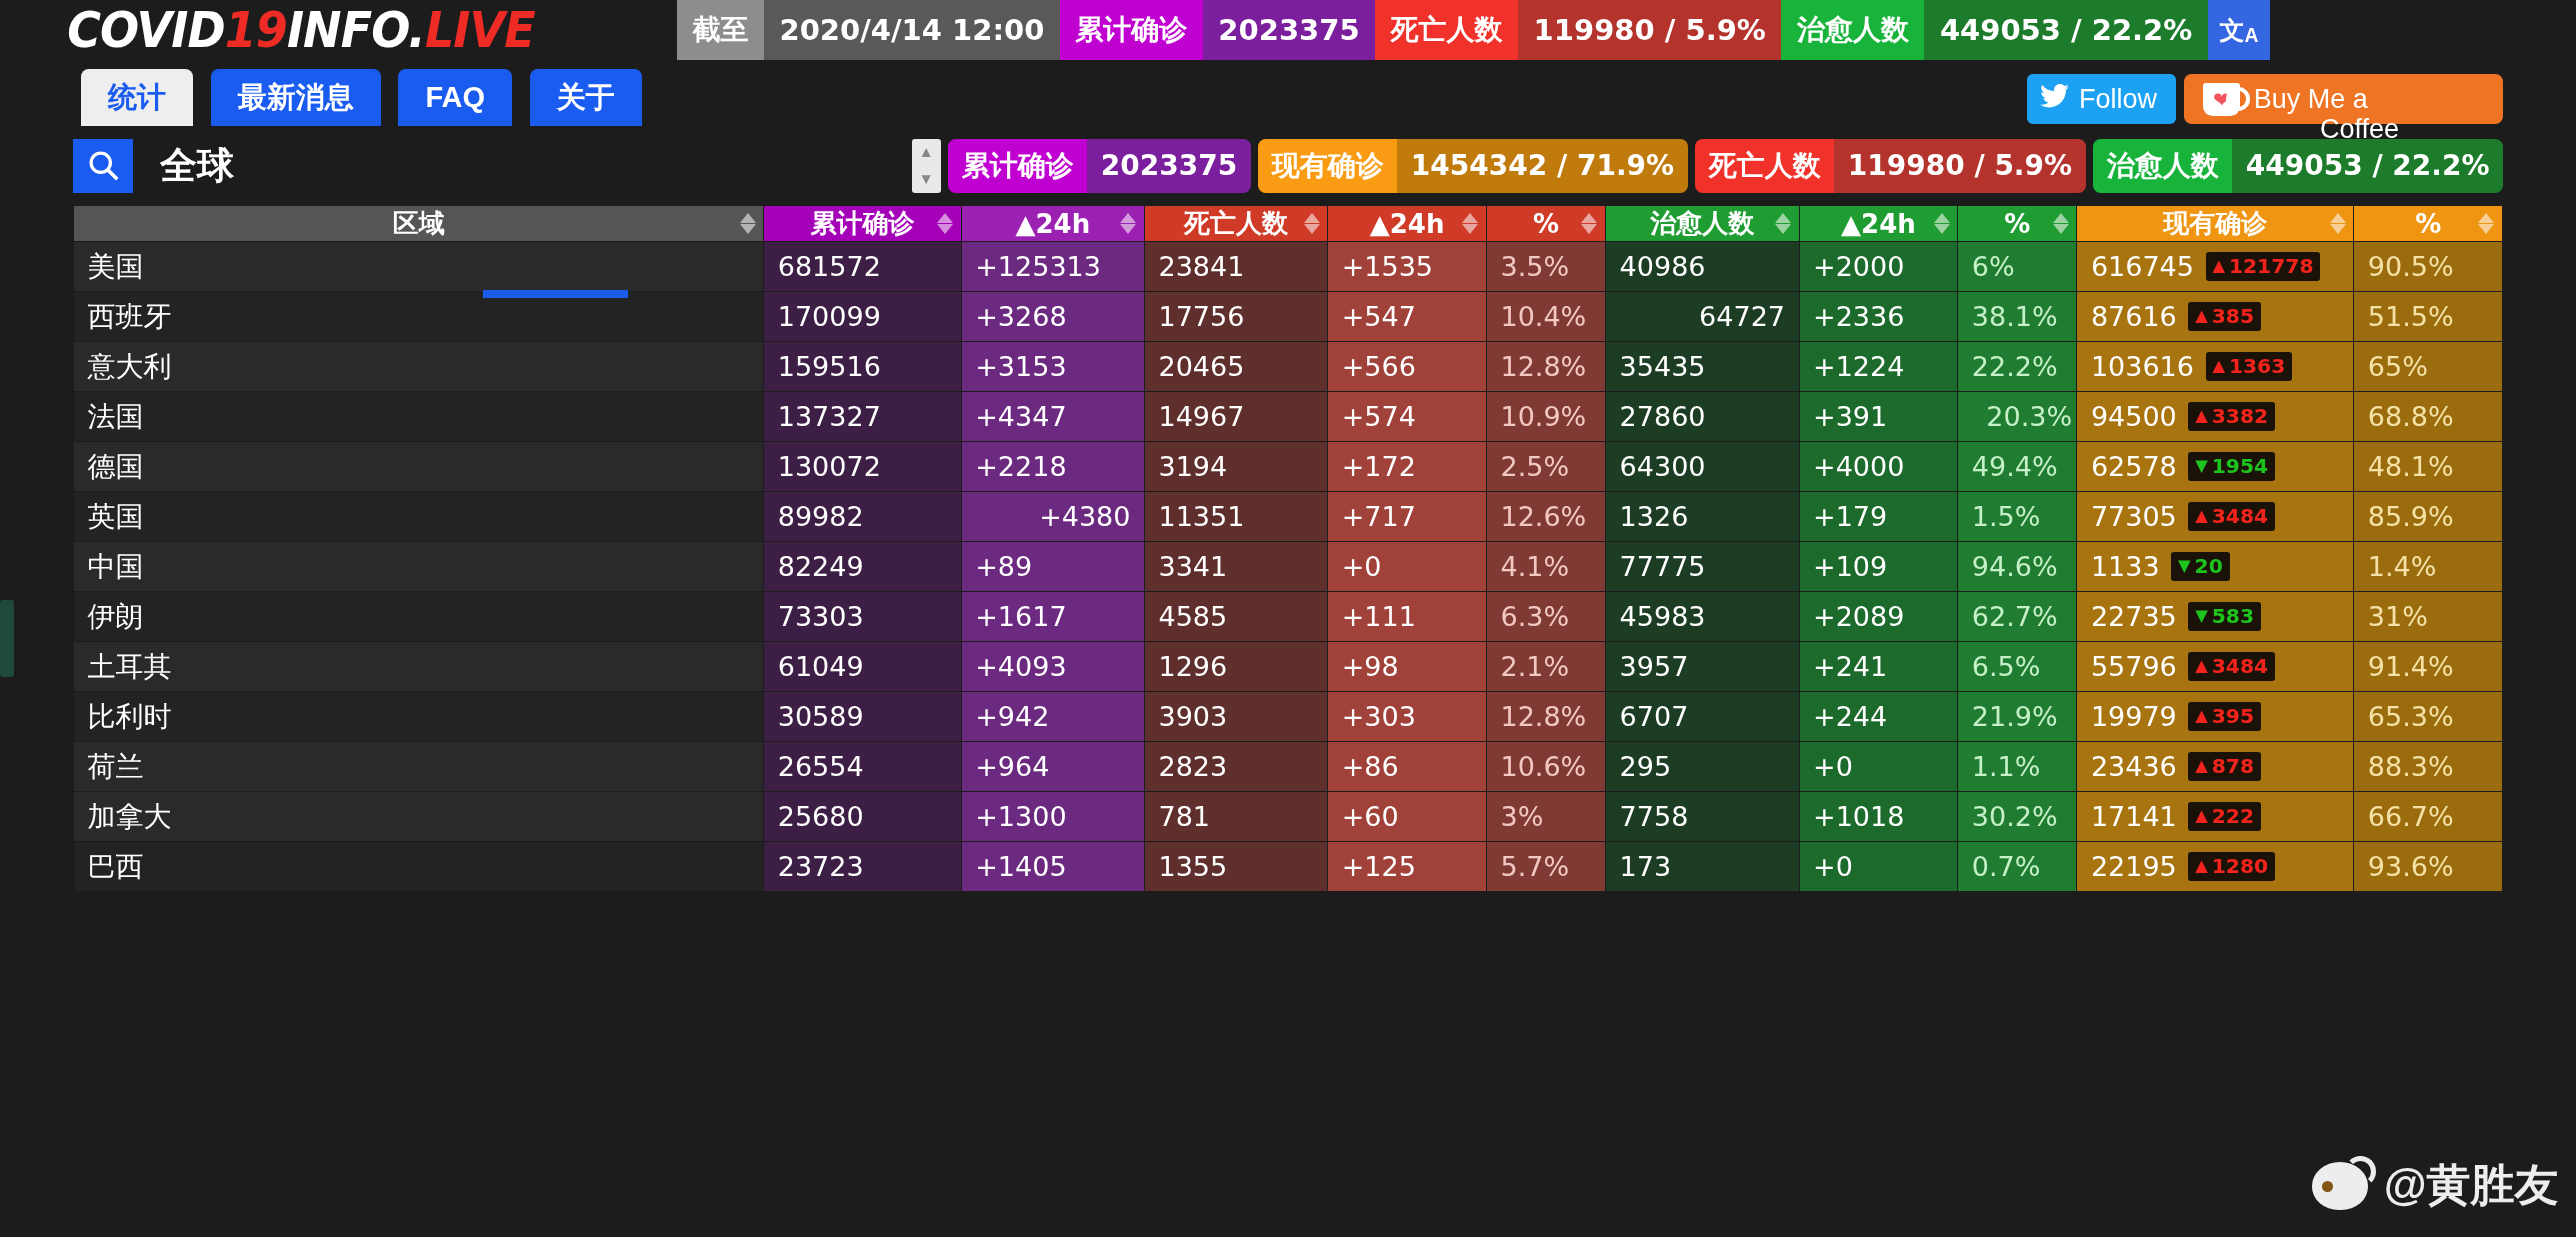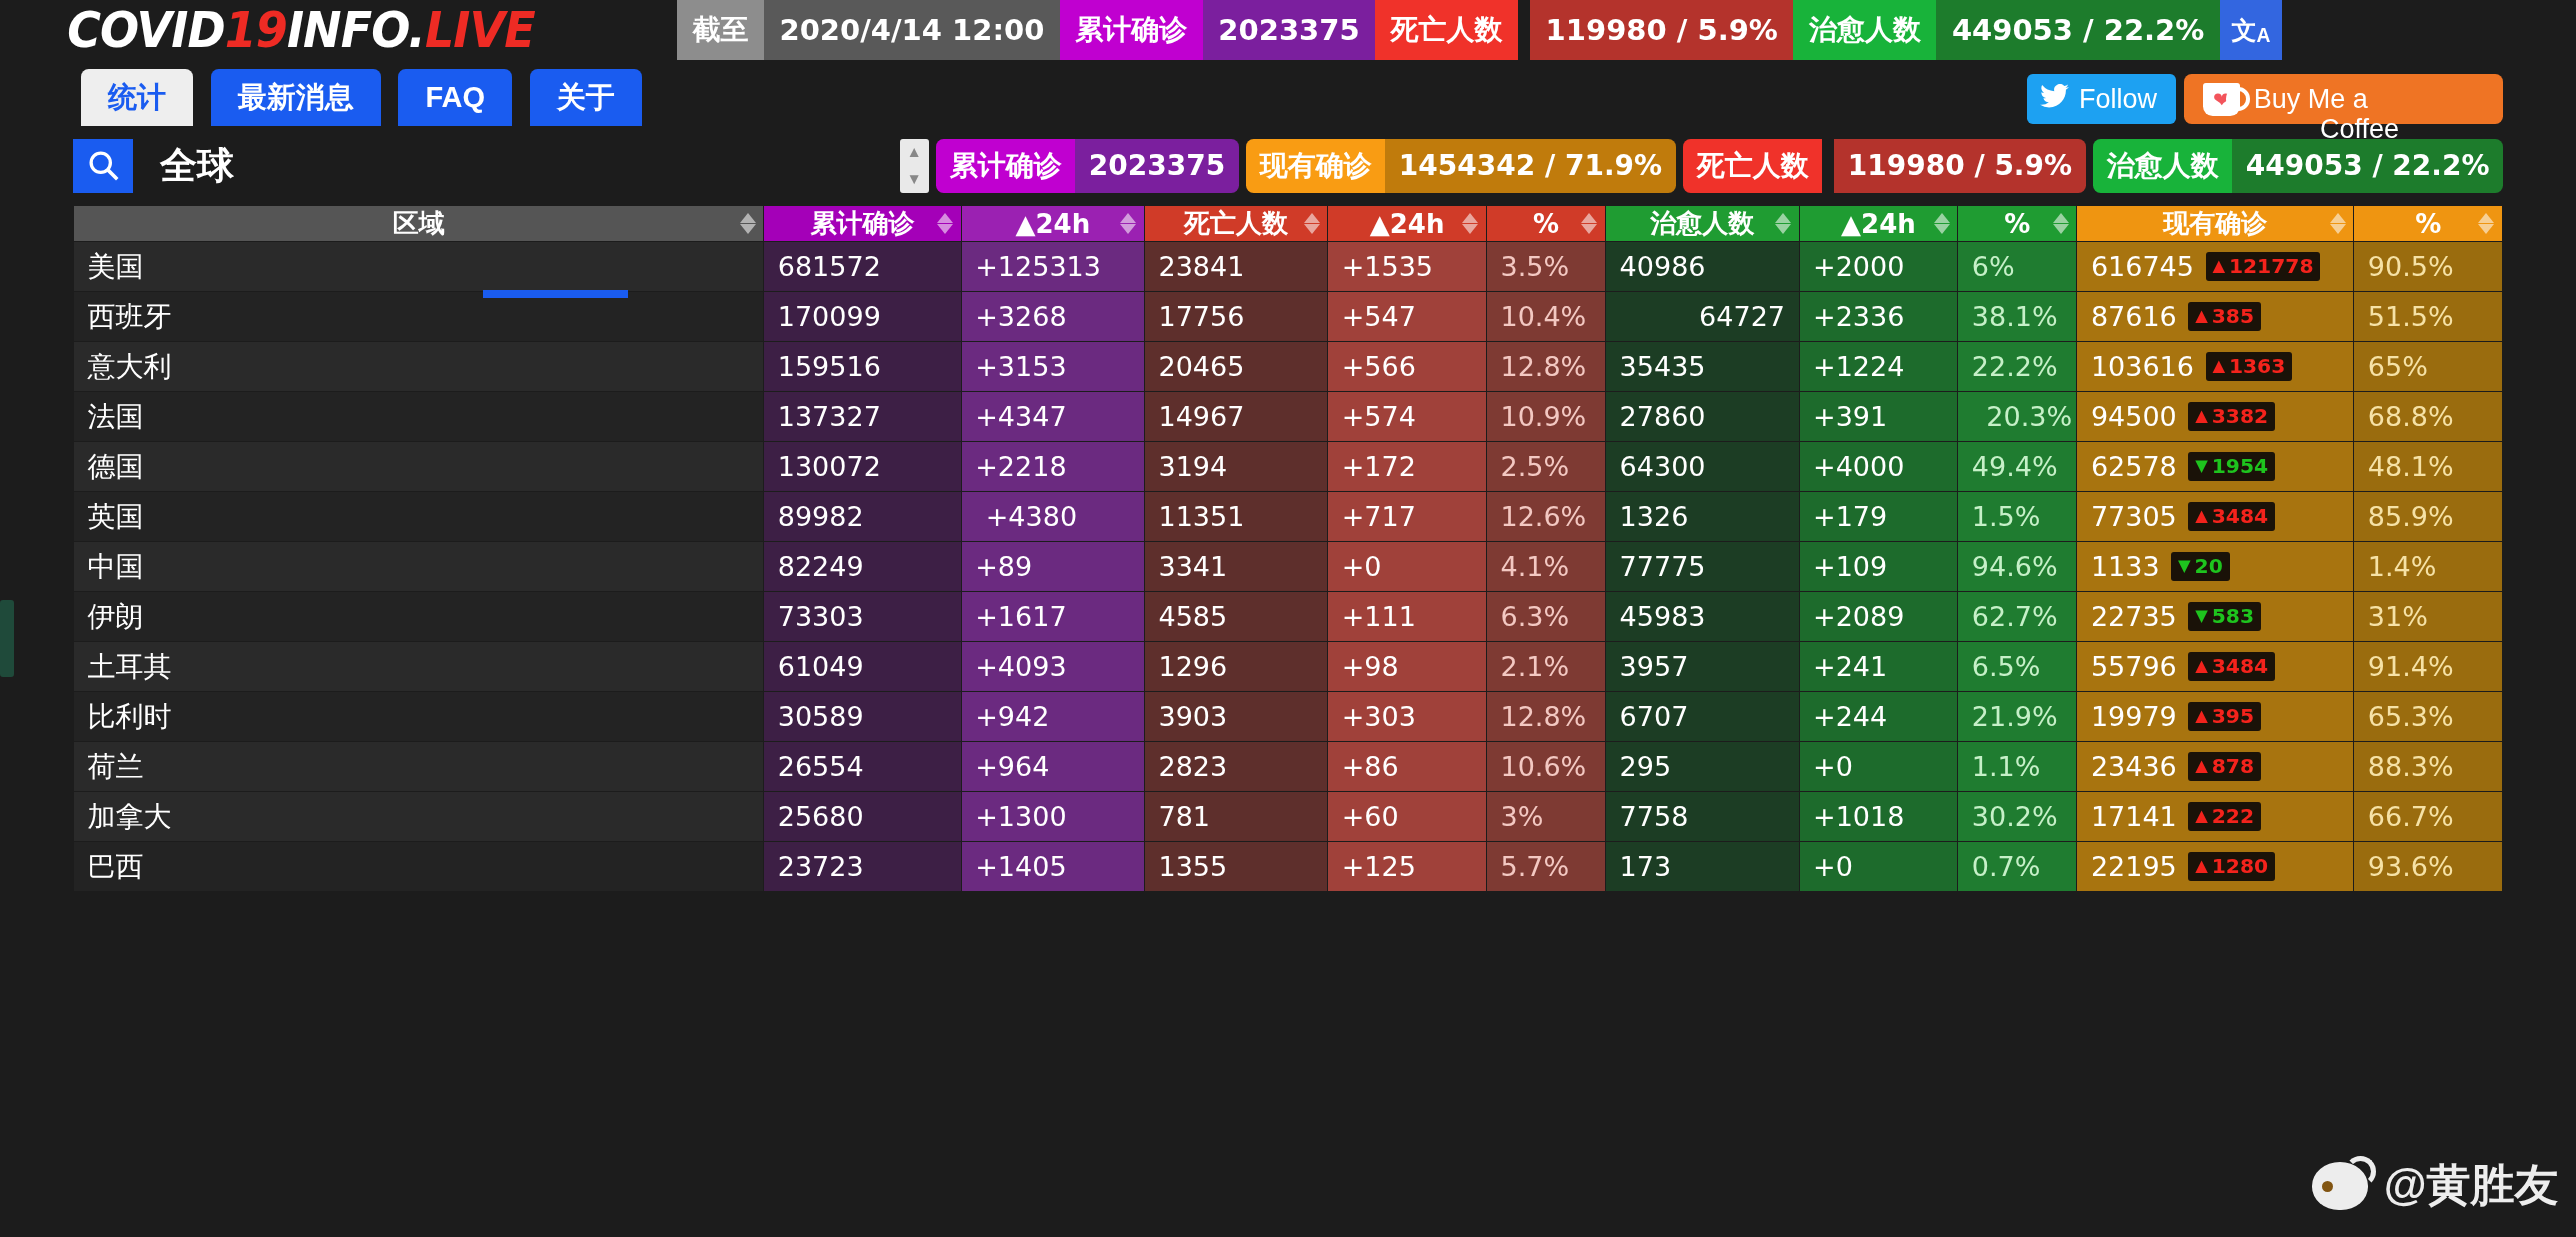--- a/index.html
+++ b/index.html
@@ -40,21 +40,21 @@
     color: #fff; font-size: 29px; font-weight: bold;
     padding: 0 15.5px; white-space: nowrap;
     font-family: "DejaVu Sans", sans-serif;
   }
   .tcell.lbl { font-size: 28px; }
   .bg-gray-l { background: #8d8d8d; }
   .bg-gray-d { background: #595959; }
   .bg-mag-l  { background: #c000d0; }
   .bg-mag-d  { background: #7b1f9e; }
   .bg-red-l  { background: #f0322a; }
-  .bg-red-d  { background: #b4332c; margin-left: 12px; }
+  .bg-red-d  { background: #b4332c; }
   .bg-grn-l  { background: #18b33a; }
   .bg-grn-d  { background: #1d7c2c; }
   .trans-btn {
     width: 62px; background: #3366e0; color:#fff;
     display:flex; align-items:center; justify-content:center;
     font-size: 25px; font-weight: bold;
   }
   .trans-btn .a { font-size: 19.3px; position: relative; top: 5.8px; }
 
   
@@ -495,21 +495,21 @@
                 <span class="ar">▼</span>
                 <span>1954</span>
               </span>
             </div>
           </td>
           <td class="c-apct" style="text-align: left;">48.1%</td>
         </tr>
         <tr class="alt">
           <td class="region" style="text-align: left;">英国</td>
           <td class="c-conf" style="text-align: left;">89982</td>
-          <td class="c-conf24" style="text-align: left; padding-left: 24px;">+4380</td>
+          <td class="c-conf24" style="text-align: right; padding-left: 24px;">+4380</td>
           <td class="c-death" style="text-align: left;">11351</td>
           <td class="c-death24" style="text-align: left;">+717</td>
           <td class="c-dpct" style="text-align: left;">12.6%</td>
           <td class="c-rec" style="text-align: left;">1326</td>
           <td class="c-rec24" style="text-align: left;">+179</td>
           <td class="c-rpct" style="text-align: left;">1.5%</td>
           <td class="c-act">
             <div class="actcell">
               <span>77305</span>
               <span class="badge up">

